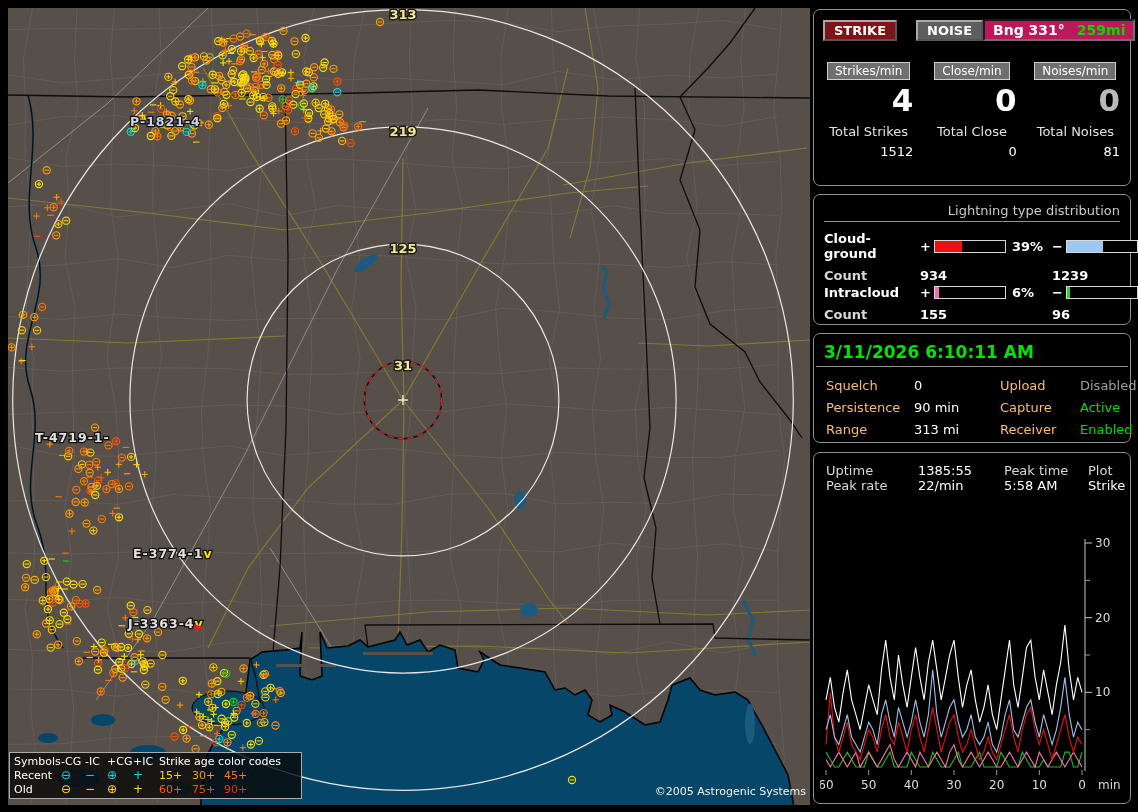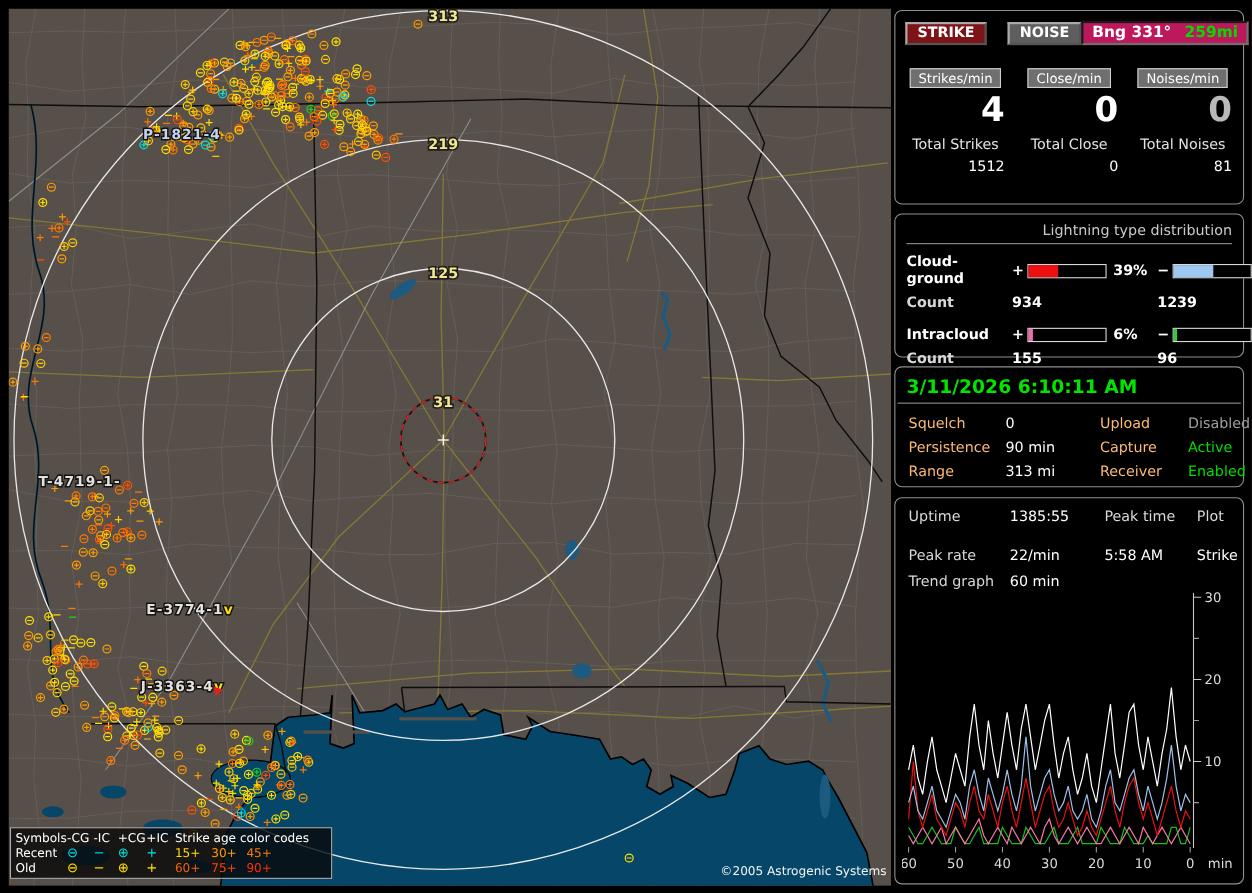--- a/index.html
+++ b/index.html
@@ -30,21 +30,21 @@
             align-items:center;margin:9px 10px 0;font-size:13px;font-weight:bold;}
   .bar{height:11px;border:1px solid #d8d8d8;background:#000;}
   .bar i{display:block;height:100%;}
   .pct{padding-left:6px;}
   .count-row{display:grid;grid-template-columns:96px 132px auto;margin:7px 10px 0;font-size:13px;font-weight:bold;}
   .count-label{color:#d8d8d8;}
   .dt{font-size:17px;font-weight:bold;margin:8px 10px 4px;}
   .dtline{border-bottom:1px solid #8f8f8f;margin:0 2px;}
   .settings{display:grid;grid-template-columns:88px 86px 80px auto;margin:11px 12px 0;font-size:13px;row-gap:7px;}
   .settings .lab{color:#fdba74;}
-  .stats{display:grid;grid-template-columns:92px 86px 84px auto;margin:10px 12px 0;font-size:13px;row-gap:20px;}
+  .stats{display:grid;grid-template-columns:92px 86px 84px auto;margin:10px 12px 0;font-size:13px;row-gap:0;}
   .stats .lab{color:#d9d9d9;}
   #trend-svg{position:absolute;left:6px;top:82px;}
   #map-legend{position:absolute;left:1px;bottom:6px;width:293px;box-sizing:border-box;
       background:rgba(8,8,8,0.8);border:1px solid #ababab;font-size:11px;padding:2px 4px;
       display:grid;grid-template-columns:47px 24px 22px 26px 26px 33px 32px 28px;row-gap:1px;align-items:center;}
   #map-legend .sym{font-size:12px;line-height:13px;}
   #map-legend .agehdr{grid-column:6/9;white-space:nowrap;}
   #copyright{position:absolute;right:4px;bottom:7px;font-size:11px;color:#f2f2f2;}
 </style>
 </head>
@@ -1281,21 +1281,21 @@
     <span class="bar">
         <i style="width: 51%; background: rgb(156, 200, 242);"></i>
       </span>
 
   </div>
   <div class="count-row">
     <span class="count-label">Count</span>
     <span>934</span>
     <span>1239</span>
   </div>
-  <div class="dist-row" style="margin-top:14px;">
+  <div class="dist-row" style="margin-top:2px;">
     <span>Intracloud</span>
     <span>+</span>
     <span class="bar">
         <i style="width: 6%; background: rgb(240, 108, 180);"></i>
       </span>
     <span class="pct">6%</span>
     <span>−</span>
     <span class="bar">
         <i style="width: 4%; background: rgb(46, 208, 46);"></i>
       </span>
@@ -1331,26 +1331,20 @@
   <div class="stats">
     <span class="lab">Uptime</span>
     <span>1385:55</span>
     <span class="lab">Peak time</span>
     <span class="lab">Plot</span>
     <span class="lab">Peak rate</span>
     <span>22/min</span>
     <span>5:58 AM</span>
     <span>Strike</span>
   </div>
-  <div class="stats" style="margin-top:9px;">
-    <span class="lab">Trend graph</span>
-    <span>60 min</span>
-    <span></span>
-      <span></span>
-  </div>
   <svg id="trend-svg" width="306" height="262" viewBox="0 0 306 262">
       <line x1="265" y1="4" x2="265" y2="236" stroke="#c8c8c8" stroke-width="1"></line>
       <line x1="265" y1="157.33333333333334" x2="272" y2="157.33333333333334" stroke="#c8c8c8"></line>
       <text x="275" y="161.33333333333334" font-size="12" fill="#dcdcdc">10</text>
       <line x1="265" y1="82.66666666666669" x2="272" y2="82.66666666666669" stroke="#c8c8c8"></line>
       <text x="275" y="86.66666666666669" font-size="12" fill="#dcdcdc">20</text>
       <line x1="265" y1="8" x2="272" y2="8" stroke="#c8c8c8"></line>
       <text x="275" y="12" font-size="12" fill="#dcdcdc">30</text>
       <line x1="265" y1="194.66666666666669" x2="270" y2="194.66666666666669" stroke="#9a9a9a"></line>
       <line x1="265" y1="120" x2="270" y2="120" stroke="#9a9a9a"></line>

